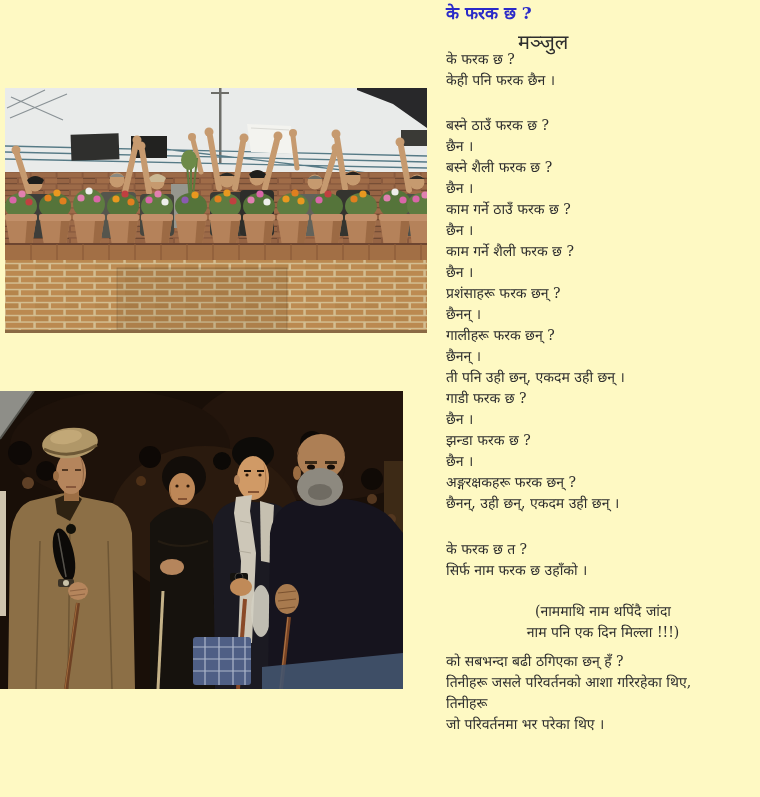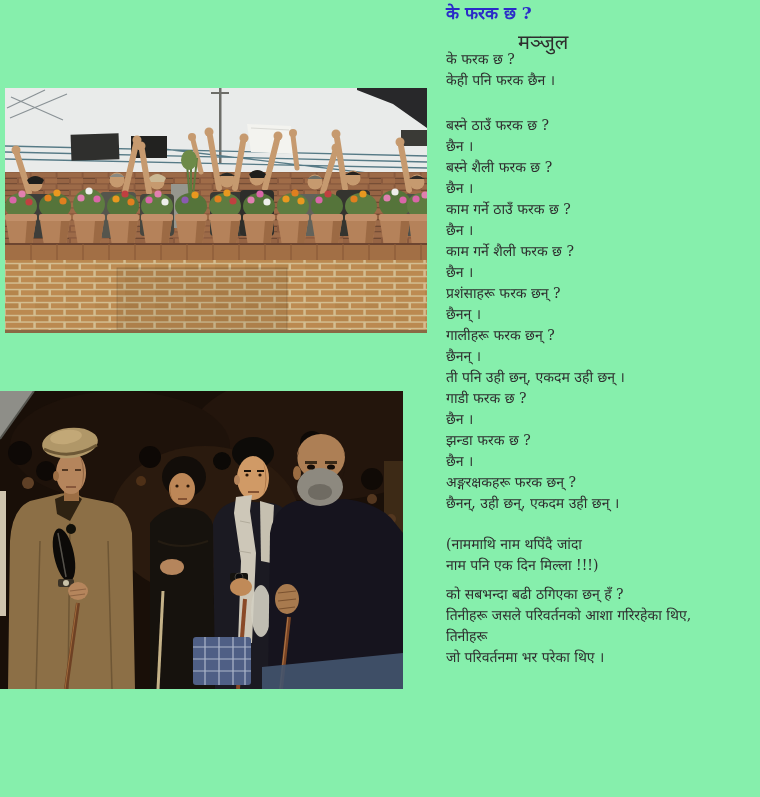--- a/index.html
+++ b/index.html
@@ -1,28 +1,28 @@
 <!DOCTYPE html>
 <html><head>
 <meta charset="utf-8">
 <style>
   html,body{margin:0;padding:0;background:#ffffff;}
-  #page{position:relative;width:760px;height:797px;background:#86efac;overflow:hidden;
+  #page{position:relative;width:760px;height:797px;background:#fef9c3;overflow:hidden;
         font-family:"DejaVu Serif","Liberation Serif",serif;color:#2e2e2e;}
   .photo{position:absolute;line-height:0;}
   #photo-rooftop{left:5px;top:88px;width:422px;height:245px;}
   #photo-crowd{left:0px;top:391px;width:403px;height:298px;}
   #poem-title{position:absolute;left:446px;top:1px;font-size:17px;font-weight:bold;white-space:nowrap;}
   #poem-author{position:absolute;left:518px;top:32px;font-size:20px;line-height:20px;white-space:nowrap;}
   #poem{position:absolute;left:446px;top:49px;width:314px;font-size:14px;line-height:21px;}
   .stanza{margin:0;}
   .stanza .line{white-space:nowrap;height:21px;}
   #stanza-1{margin-top:24px;}
   #stanza-2{margin-top:25px;}
-  #stanza-3{margin-top:20px;}
+  #stanza-3{margin-top:20px;text-align:center;}
   #stanza-4{margin-top:8px;}
 </style>
 </head>
 <body>
 
 <div id="page">
 
   <div class="photo" id="photo-rooftop" role="img" aria-label="Men in Nepali caps waving from a rooftop terrace behind a brick wall lined with flower pots">
     <svg width="422" height="245" viewBox="0 0 422 245" xmlns="http://www.w3.org/2000/svg">
       <defs>
@@ -432,20 +432,24 @@
       <div class="line">गालीहरू फरक छन् ?</div>
       <div class="line">छैनन् ।</div>
       <div class="line">ती पनि उही छन्, एकदम उही छन् ।</div>
       <div class="line">गाडी फरक छ ?</div>
       <div class="line">छैन ।</div>
       <div class="line">झन्डा फरक छ ?</div>
       <div class="line">छैन ।</div>
       <div class="line">अङ्गरक्षकहरू फरक छन् ?</div>
       <div class="line">छैनन्, उही छन्, एकदम उही छन् ।</div>
     </div>
+    <div class="stanza" id="stanza-2">
+      <div class="line">के फरक छ त ?</div>
+      <div class="line">सिर्फ नाम फरक छ उहाँको ।</div>
+    </div>
     <div class="stanza" id="stanza-3">
       <div class="line">(नाममाथि नाम थपिंदै जांदा</div>
       <div class="line">नाम पनि एक दिन मिल्ला !!!)</div>
     </div>
     <div class="stanza" id="stanza-4">
       <div class="line">को सबभन्दा बढी ठगिएका छन् हँ ?</div>
       <div class="line">तिनीहरू जसले परिवर्तनको आशा गरिरहेका थिए,</div>
       <div class="line">तिनीहरू</div>
       <div class="line">जो परिवर्तनमा भर परेका थिए ।</div>
     </div>

